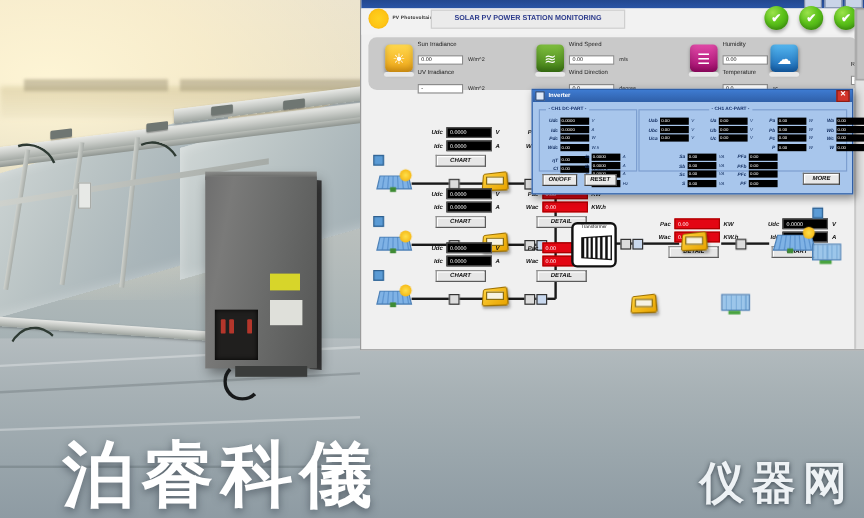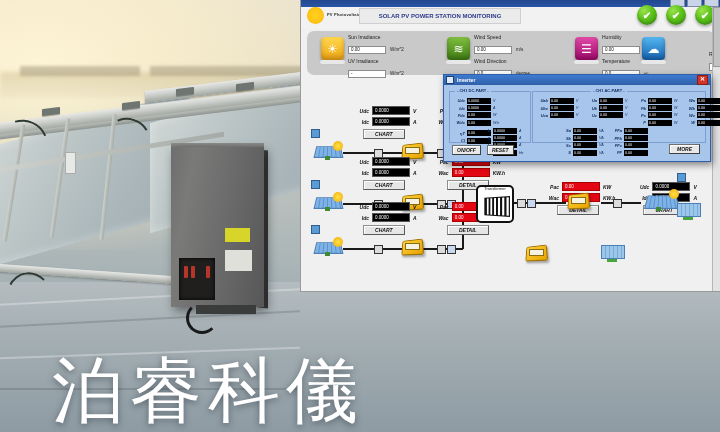--- a/index.html
+++ b/index.html
@@ -43,22 +43,22 @@
   .invvent{position:absolute;left:179px;top:258px;width:36px;height:42px;background:#201f1e;
        box-shadow:inset 0 0 4px #000;}
   .invled{position:absolute;width:4px;height:12px;background:#b4362b;border-radius:1px;}
   .invlbl{position:absolute;left:225px;top:250px;width:27px;height:21px;background:#dfe0da;}
   .invlblY{position:absolute;left:225px;top:228px;width:25px;height:14px;background:#d7d52a;}
   .invfoot{position:absolute;left:196px;top:305px;width:60px;height:9px;background:#3a3c3b;}
   .invwire{position:absolute;left:186px;top:302px;width:26px;height:26px;border:3px solid #17191a;border-radius:50%;
        border-color:transparent transparent #17191a #17191a;}
 
   
-  .wm-cn{position:absolute;left:52px;bottom:6px;font-family:"DejaVu Serif",serif;font-weight:400;
-     font-size:72px;line-height:1;color:#fff;letter-spacing:6px;
+  .wm-cn{position:absolute;left:52px;bottom:6px;font-family:"DejaVu Serif",serif;font-weight:700;
+     font-size:60px;line-height:1;color:#fff;letter-spacing:6px;
      text-shadow:0 2px 7px rgba(40,50,60,.55);white-space:nowrap;}
   .wm-site{position:absolute;right:8px;bottom:46px;font-size:37px;font-weight:700;color:#eef2f5;
      letter-spacing:0px;text-shadow:0 1px 4px rgba(20,30,40,.7);}
   .wm-site2{position:absolute;right:8px;bottom:4px;font-family:"DejaVu Serif",serif;font-size:37px;font-weight:700;
      color:#eef2f5;letter-spacing:6px;text-shadow:0 1px 4px rgba(20,30,40,.7);}
 
   
   .app{position:absolute;left:300px;top:-8px;width:420px;height:298px;background:#f0f0f0;
        border:1px solid #9a9a9a;overflow:hidden;}
   .app-titlebar{height:14px;background:linear-gradient(to bottom,#1b3a78,#2a55a6);position:relative;}
@@ -737,14 +737,15 @@
     </div>
 
     <div style="position:absolute;left:8px;top:70px;display:flex;gap:6px;">
       <div class="dbtn">ON/OFF</div>
       <div class="dbtn">RESET</div>
     </div>
     <div class="dbtn" style="position:absolute;right:10px;top:69px;padding:1px 7px;">MORE</div>
   </div>
 
   <div class="wm-cn">泊睿科儀</div>
+  <div class="wm-site2">仪器网</div>
 
 </div>
 
 </body></html>

